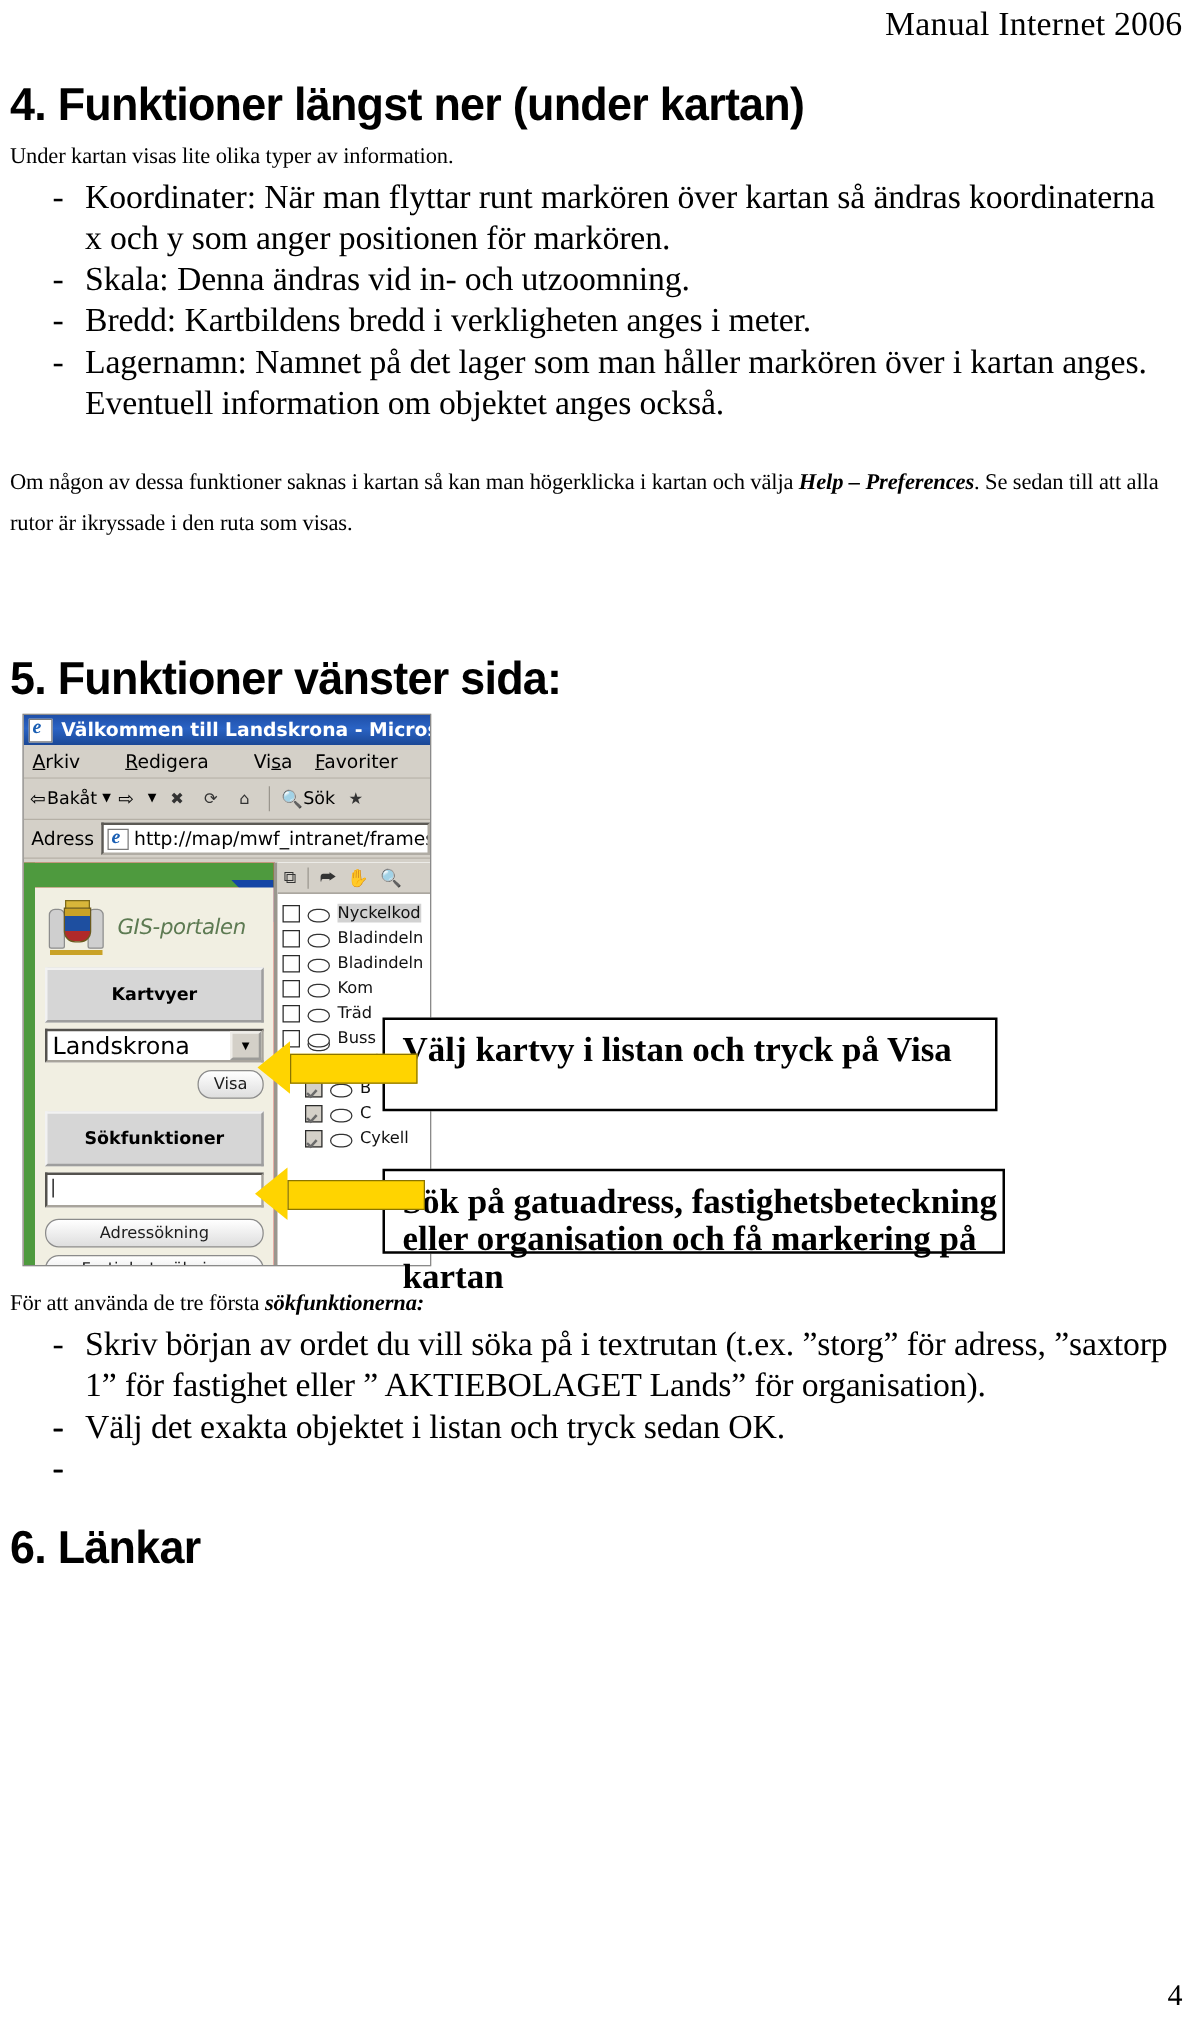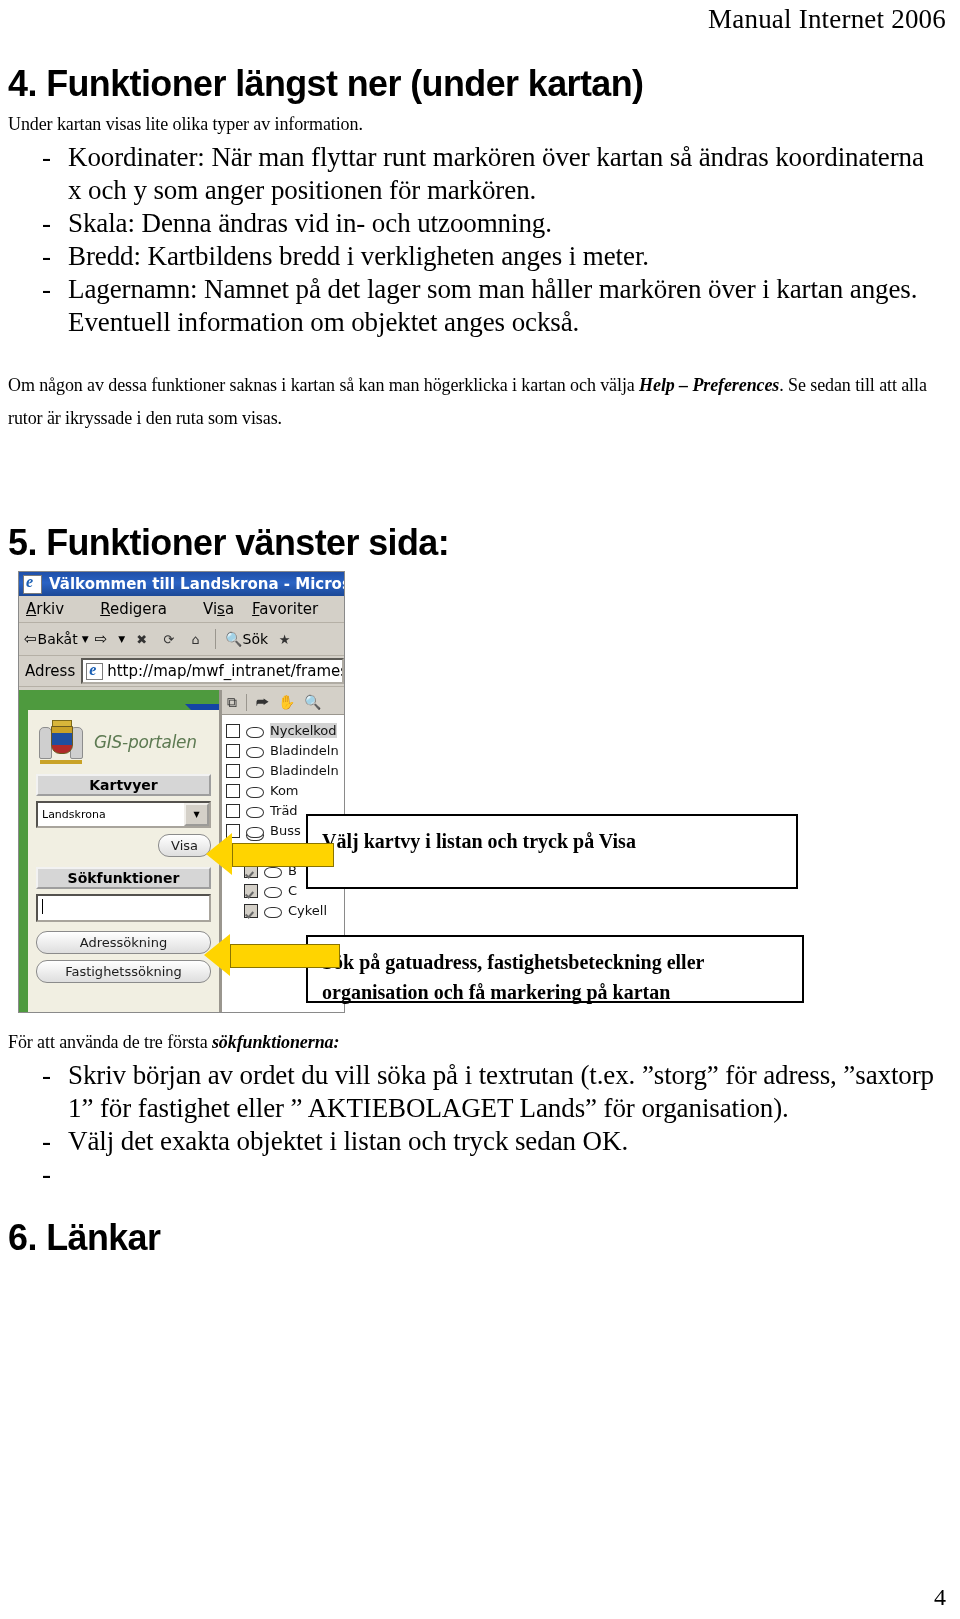--- a/index.html
+++ b/index.html
@@ -296,35 +296,35 @@
     margin-left: 10px;
     letter-spacing: -0.3px;
   }
 
   .panel-header {
     background: #d6d6d6;
     border: 2px outset #f2f2f2;
     text-align: center;
     font-size: 14px;
     font-weight: bold;
-    padding: 1px 0;
+    padding: 12px 0;
     margin-bottom: 5px;
   }
 
   .select-row {
     display: flex;
     align-items: stretch;
     height: 23px;
     border: 2px inset #a8a49c;
     background: #ffffff;
     margin-bottom: 6px;
   }
   .select-row .val {
     flex: 1;
-    font-size: 11px;
+    font-size: 19px;
     padding-left: 4px;
     display: flex;
     align-items: center;
     overflow: hidden;
     white-space: nowrap;
   }
   .select-row .btn {
     width: 21px;
     flex: none;
     background: #d4d0c8;
@@ -439,21 +439,21 @@
   .tree-label.sel { background: #d2d2d2; }
 
   
   .callout {
     position: absolute;
     background: #ffffff;
     border: 2px solid #000000;
     box-sizing: border-box;
     font-family: "Liberation Serif", serif;
     font-weight: bold;
-    font-size: 20px;
+    font-size: 28px;
     line-height: 30px;
     padding: 10px 0 0 14px;
   }
   #callout-1 { left: 298px; top: 243px; width: 492px; height: 75px; }
   #callout-2 { left: 298px; top: 364px; width: 498px; height: 68px; }
 
   .arrow {
     position: absolute;
     width: 0; height: 0;
     z-index: 5;

